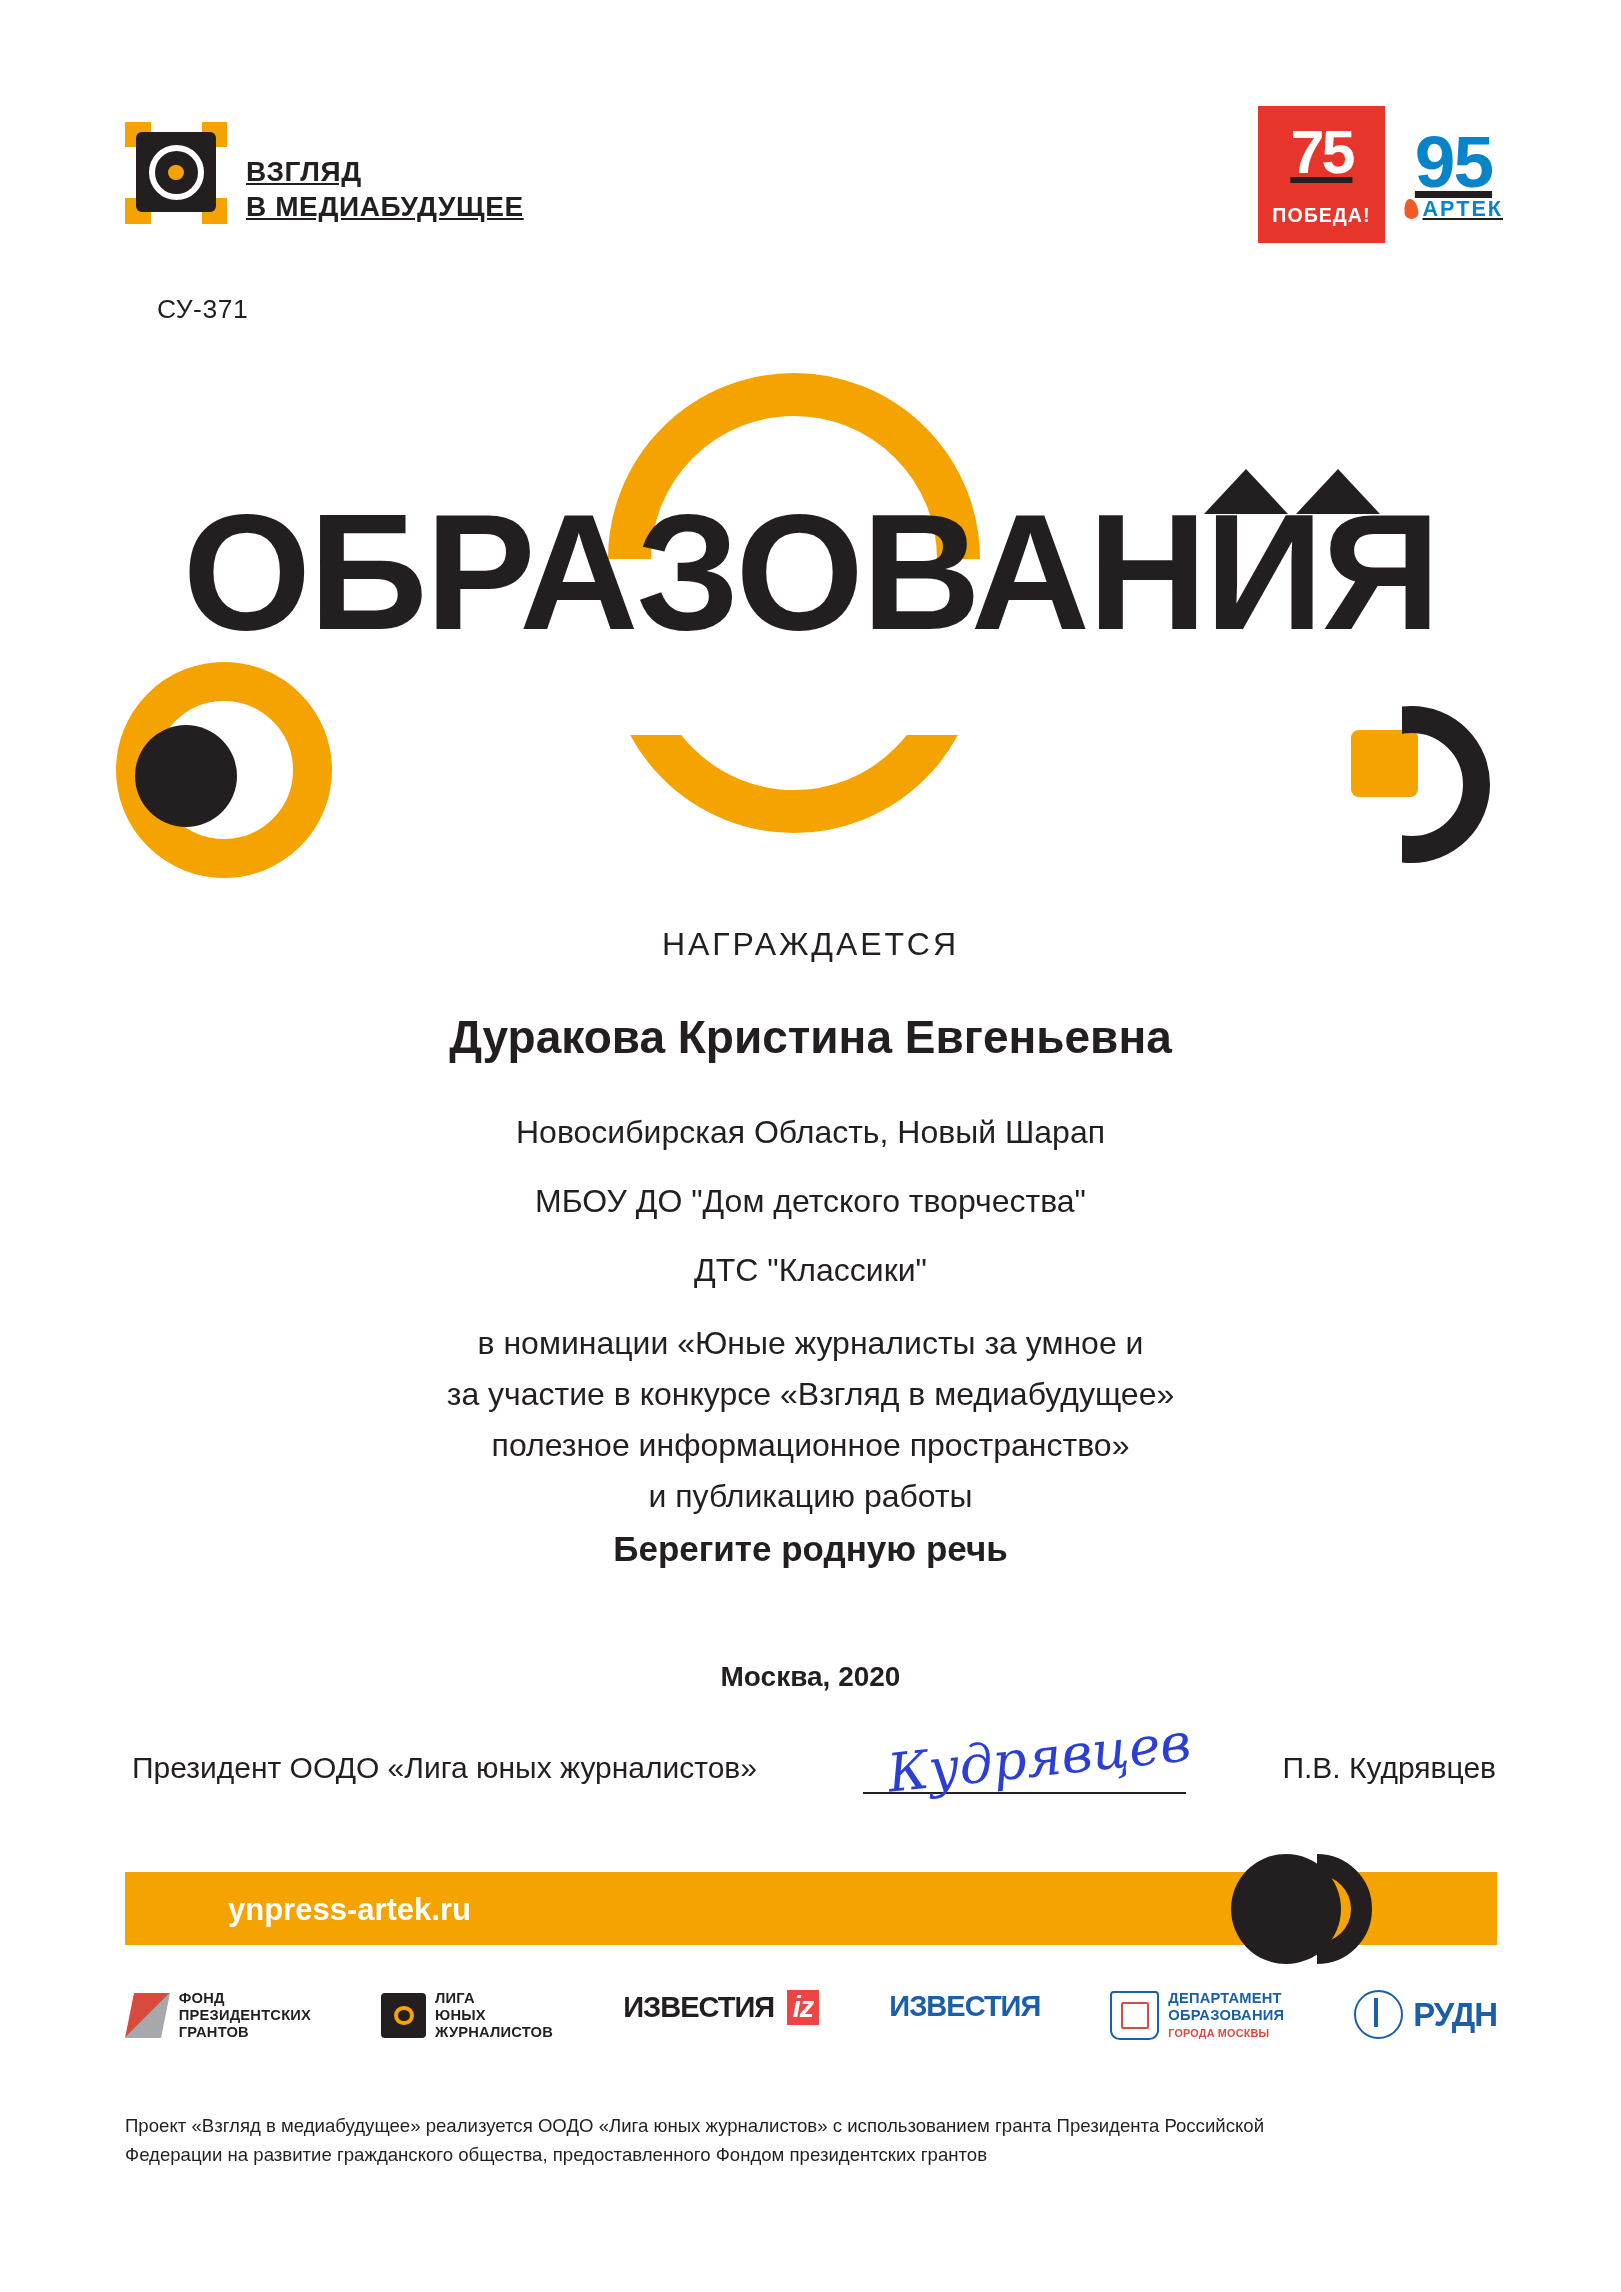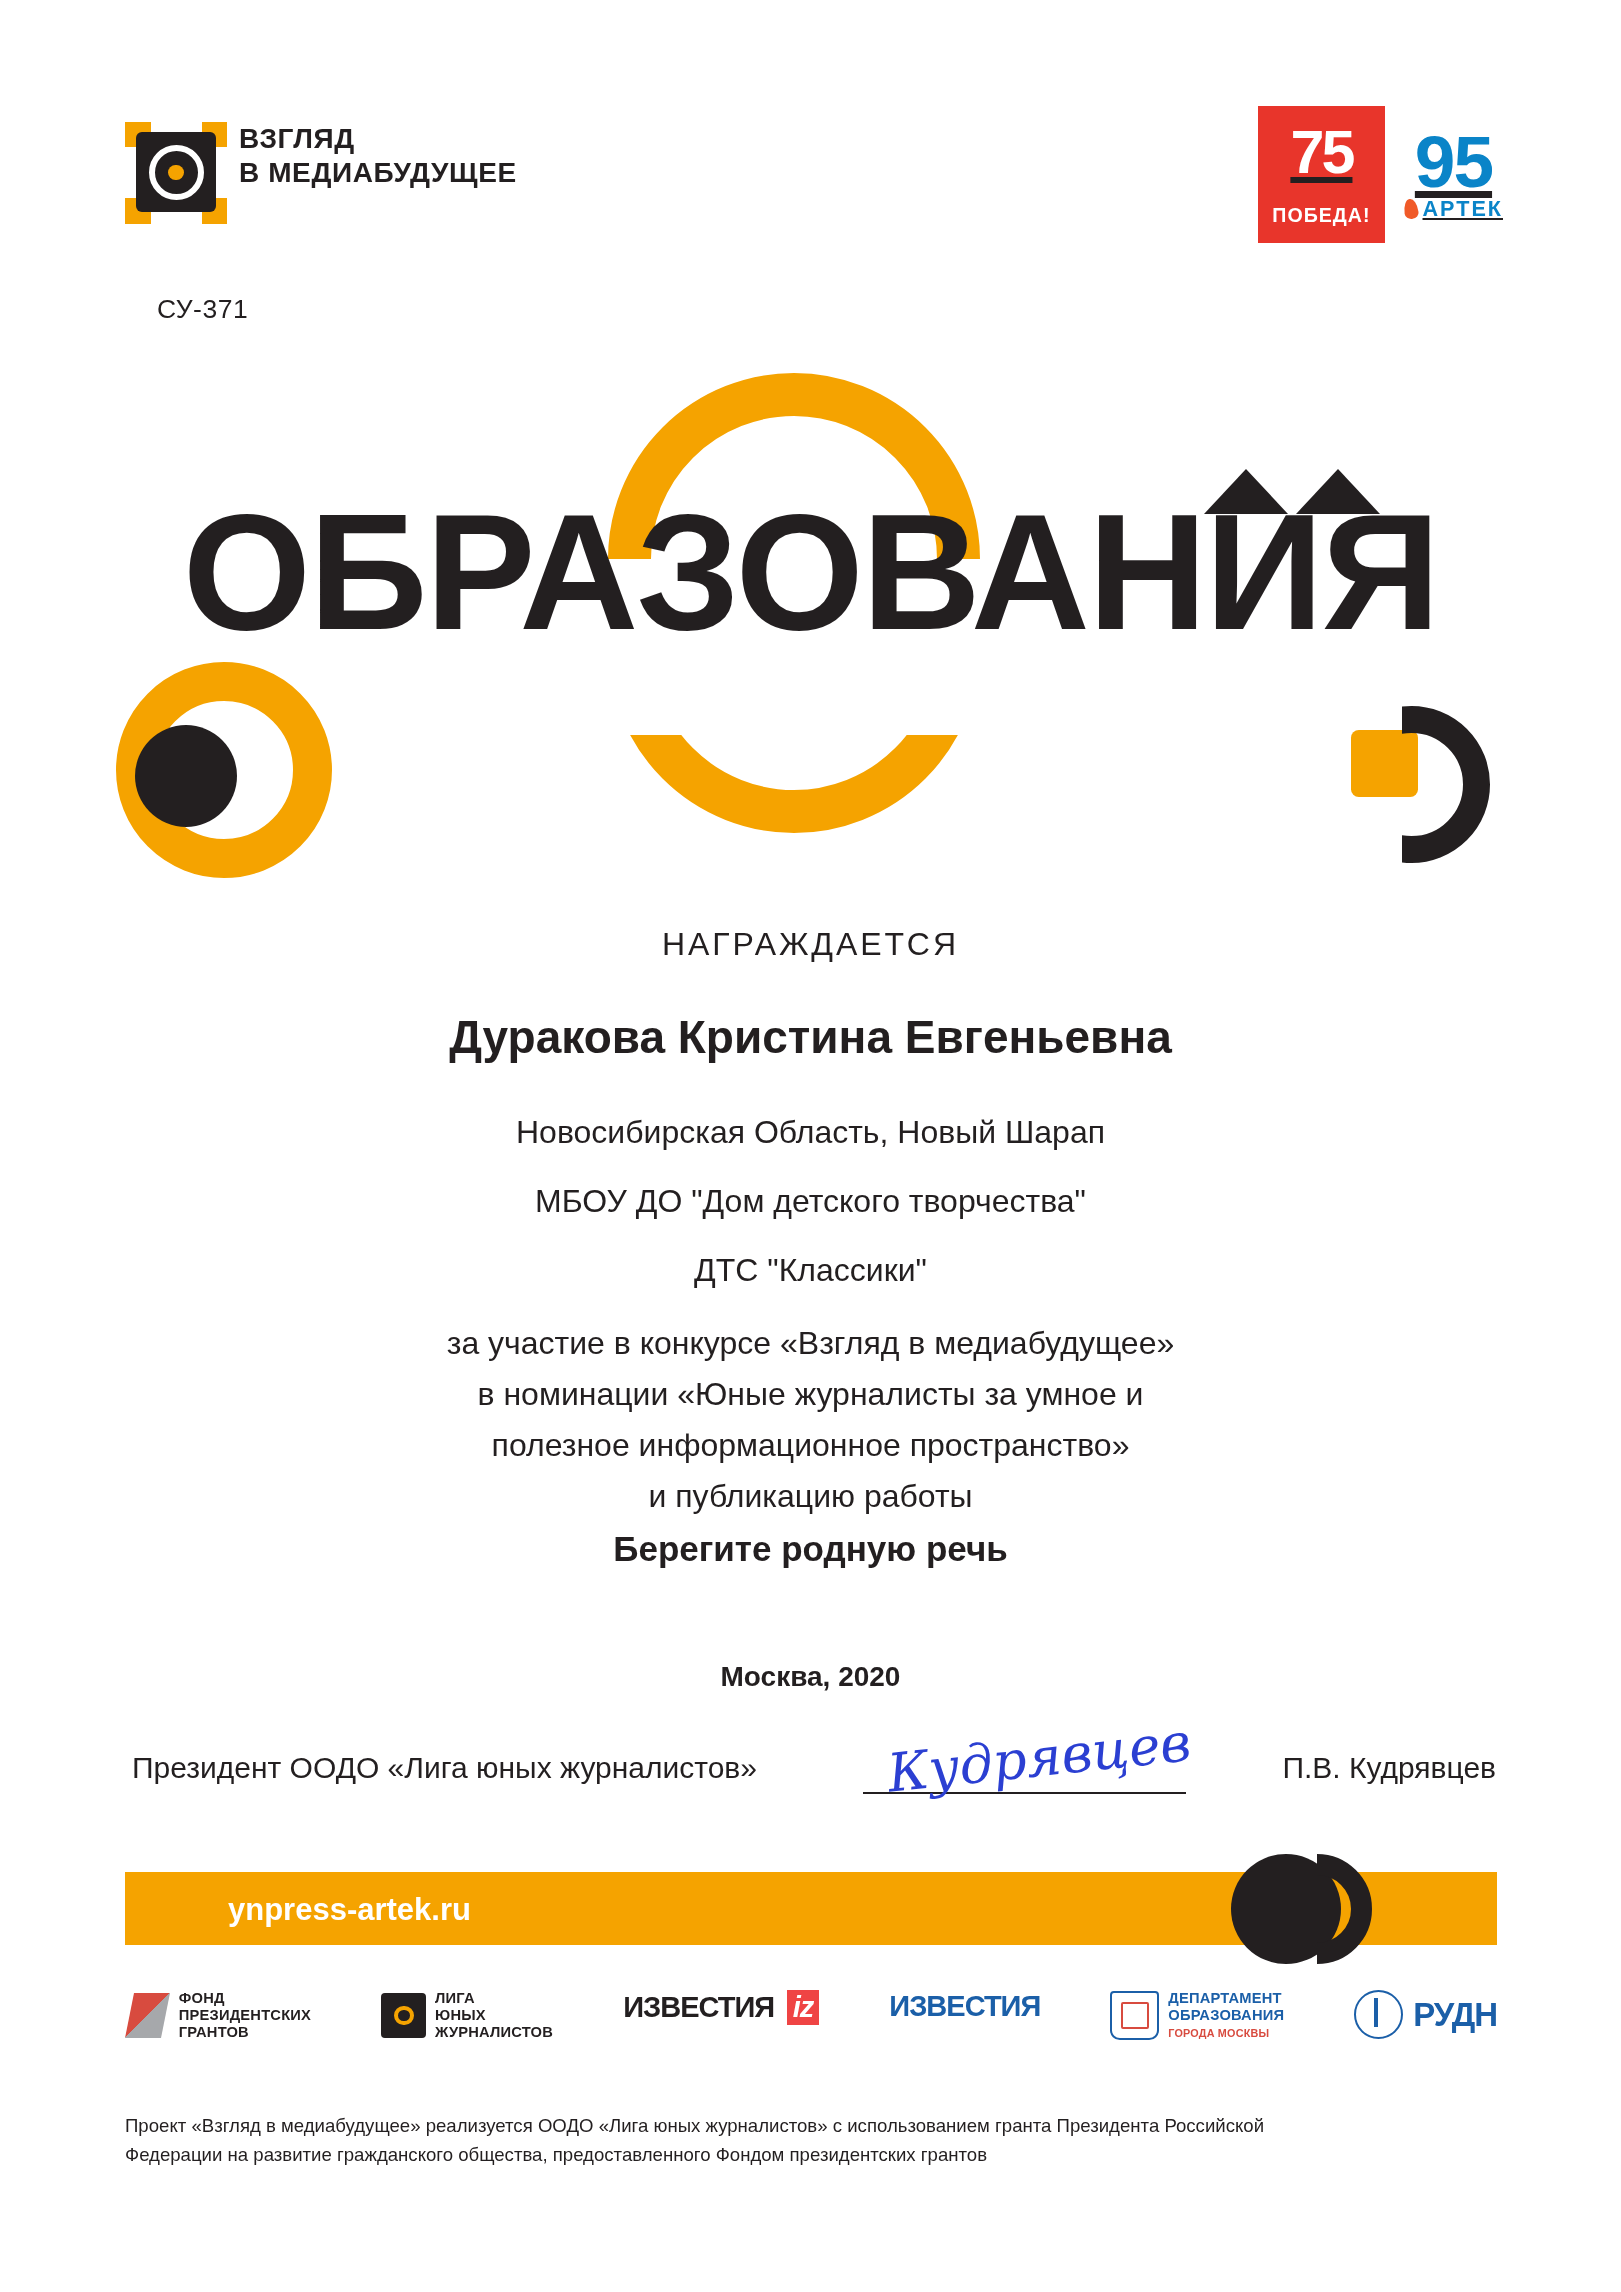--- a/index.html
+++ b/index.html
@@ -29,22 +29,23 @@
     top: 106px;
     left: 0;
     width: 1621px;
     height: 176px;
   }
   .brand {
     position: absolute;
     left: 125px;
     top: 15.7px;
     display: flex;
-    align-items: flex-start;
-    gap: 12px;
+    align-items: flex-end;
+    gap: 19px;
+    text-decoration: underline;
   }
   .brand-mark {
     width: 102px;
     height: 102px;
     position: relative;
   }
   .brand-mark .corner {
     position: absolute;
     width: 25.5px;
     height: 25.5px;
@@ -609,22 +610,22 @@
   <div class="awarded-label">НАГРАЖДАЕТСЯ</div>
   <div class="recipient">Дуракова Кристина Евгеньевна</div>
 
   <div class="lines">
     <div class="l">Новосибирская Область, Новый Шарап</div>
     <div class="l">МБОУ ДО "Дом детского творчества"</div>
     <div class="l">ДТС "Классики"</div>
   </div>
 
   <div class="reason">
+    <div class="r">в номинации «Юные журналисты за умное и</div>
     <div class="r">за участие в конкурсе «Взгляд в медиабудущее»</div>
-    <div class="r">в номинации «Юные журналисты за умное и</div>
     <div class="r">полезное информационное пространство»</div>
     <div class="r">и публикацию работы</div>
   </div>
 
   <div class="work-title">Берегите родную речь</div>
   <div class="place-date">Москва, 2020</div>
 
   <div class="sign-row">
     <div class="sign-title">Президент ООДО «Лига юных журналистов»</div>
     <div class="sign-line"></div>

